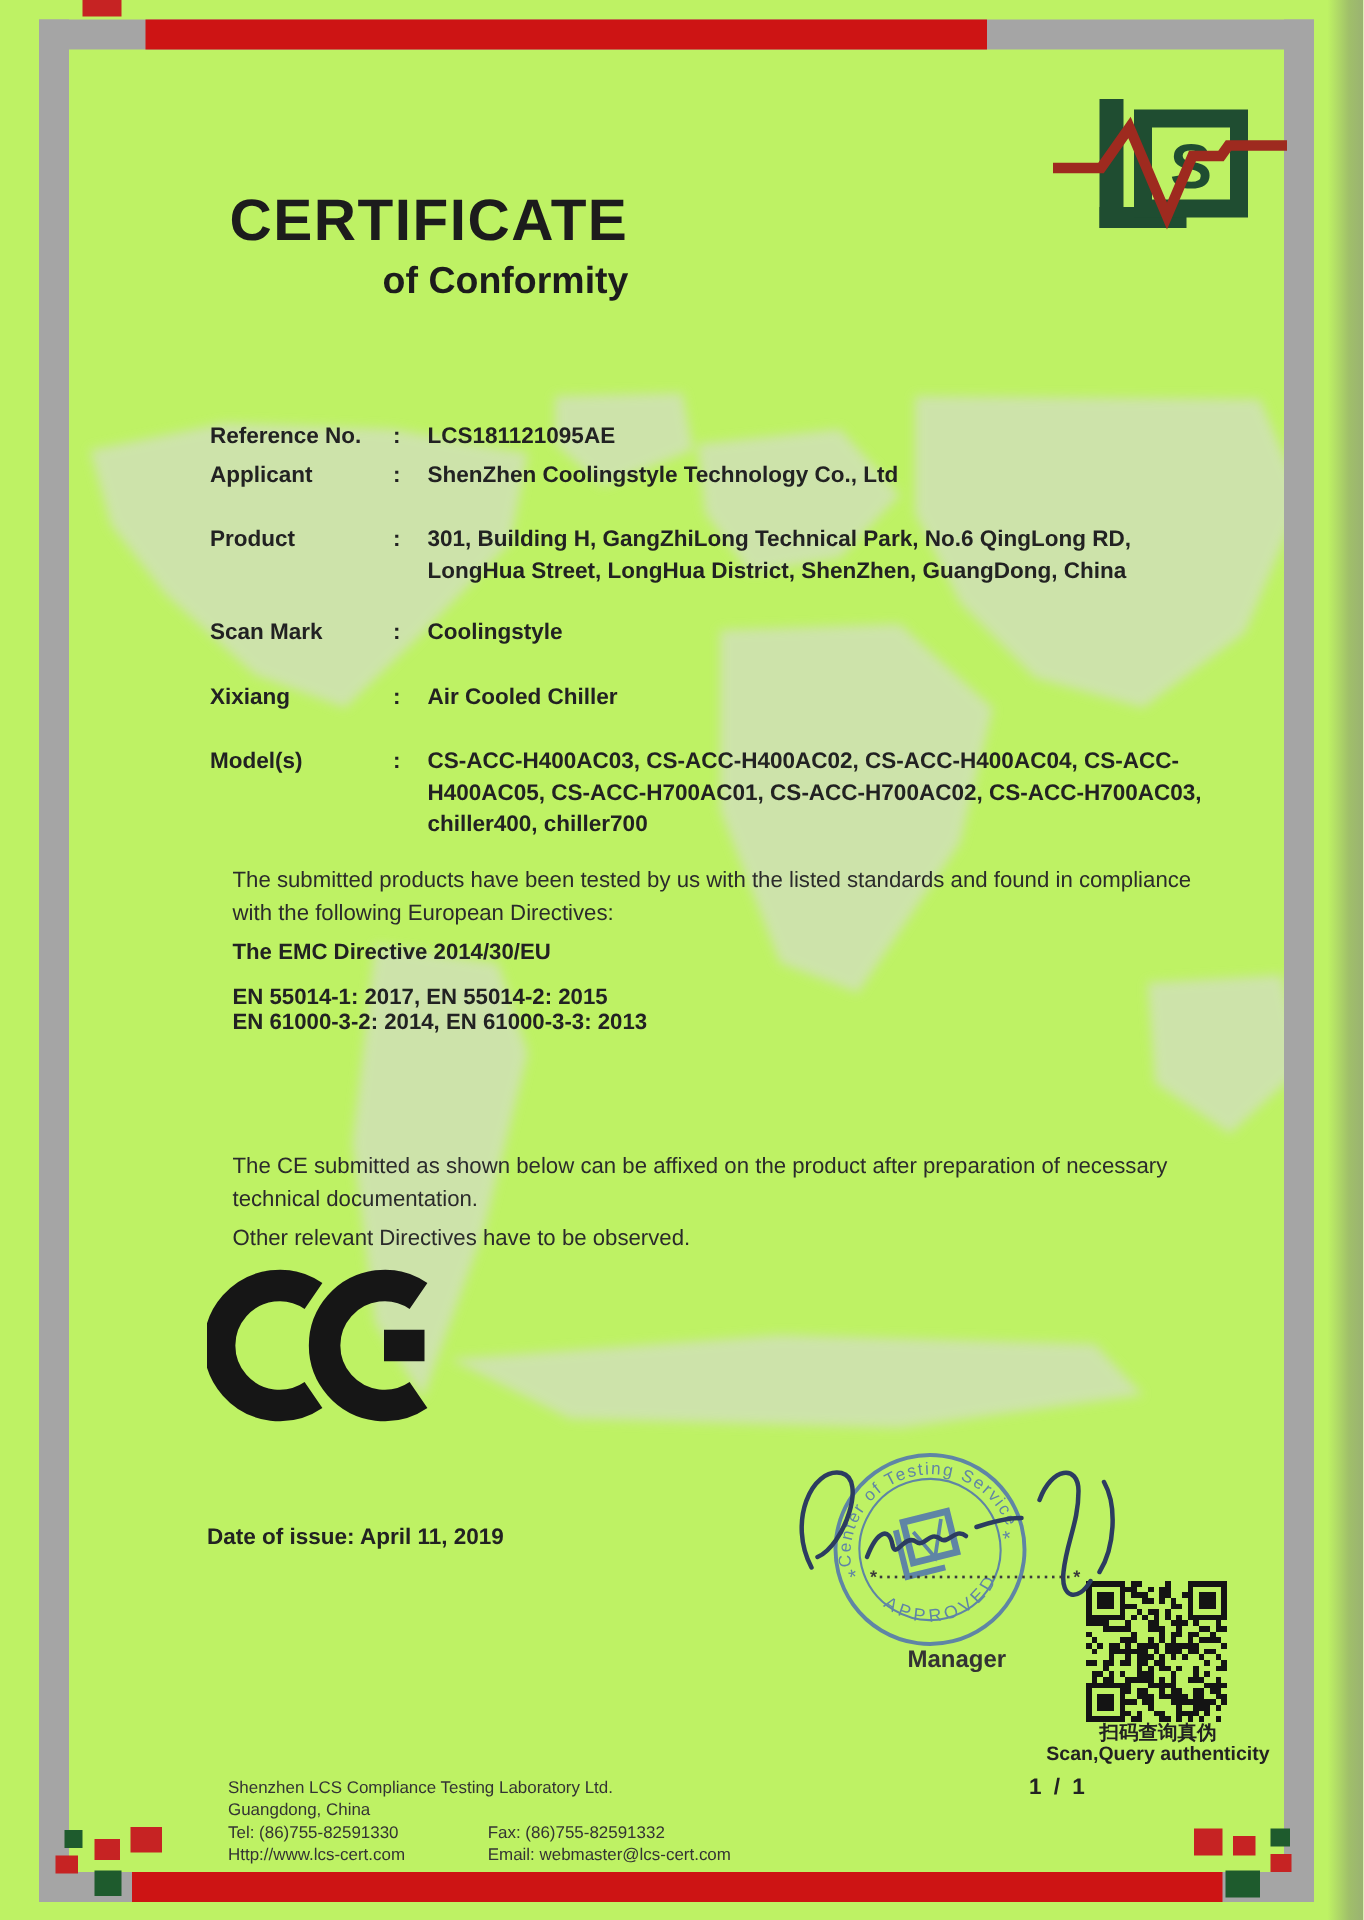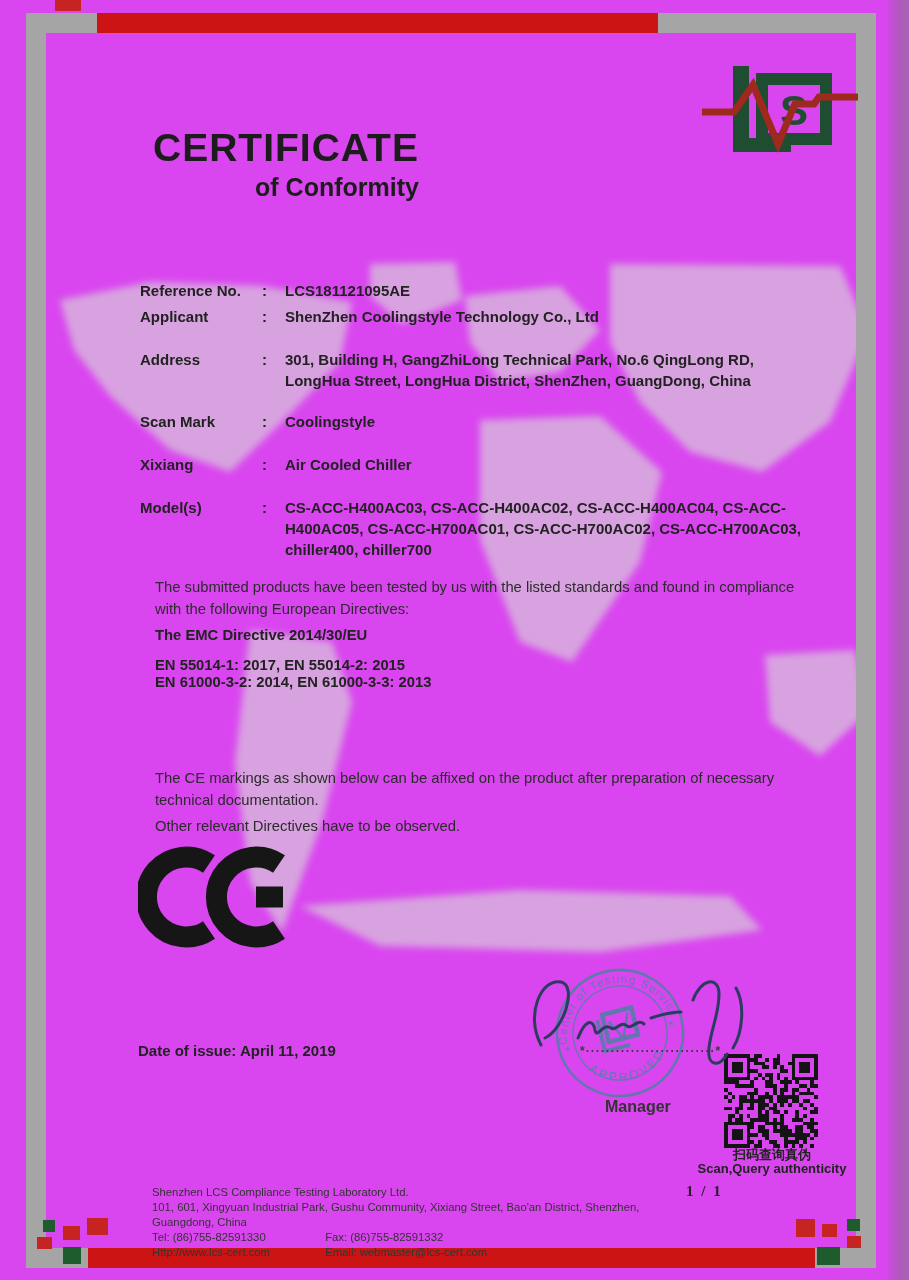--- a/index.html
+++ b/index.html
@@ -1,17 +1,17 @@
 <!DOCTYPE html>
 <html><head>
 <meta charset="utf-8">
 <style>
   html,body{margin:0;padding:0;background:#ffffff;}
   body{font-family:"Liberation Sans","DejaVu Sans",sans-serif;-webkit-font-smoothing:antialiased;}
-  #page{position:relative;width:909px;height:1280px;background:#d946ef;overflow:hidden;color:#262626;}
+  #page{position:relative;width:909px;height:1280px;background:#bef264;overflow:hidden;color:#262626;}
 
   
   .bar{position:absolute;background:#a5a5a5;}
   .bar.red{background:#cd1414;}
   .chip{position:absolute;}
   .chip.red{background:#c62323;}
   .chip.green{background:#1e5b2d;}
 
   
   #scan-shade{position:absolute;right:0;top:0;width:24px;height:100%;
@@ -27,33 +27,33 @@
   #title .t2{font-size:25px;font-weight:700;color:#1c1c1c;margin-top:4px;text-align:right;}
 
   .fieldrow{left:140px;width:690px;display:flex;align-items:flex-start;font-size:15px;font-weight:700;line-height:21px;color:#222;}
   .fieldrow .lab{width:122px;flex:none;}
   .fieldrow .col{width:23px;flex:none;}
   .fieldrow .val{width:535px;flex:none;}
 
   .para{left:140px;width:662px;font-size:14.8px;line-height:21.5px;color:#2b2b2b;margin-left:15px;}
   .para.bold{font-weight:700;color:#222;}
 
-  #date-issue{left:138px;top:1042px;font-size:15px;font-weight:700;color:#222;}
+  #date-issue{left:138px;top:1016px;font-size:15px;font-weight:700;color:#222;}
 
   
   #stamp-svg{left:550px;top:963px;transform:rotate(-14deg);opacity:.92;}
   #signature-svg{left:523px;top:960px;z-index:4;}
   #dotted-line{left:580px;top:1044px;z-index:4;font-size:12px;font-weight:700;letter-spacing:1px;color:#3a3a3a;}
   #manager{left:605px;top:1098px;z-index:4;font-size:16px;font-weight:600;color:#333;}
 
   
   #qr-svg{left:724px;top:1054px;z-index:3;}
   #qr-caption-zh{left:696px;top:1146px;width:152px;text-align:center;font-size:13px;font-weight:700;color:#222;}
   #qr-caption-en{left:676px;top:1161px;width:192px;text-align:center;font-size:13px;font-weight:700;color:#222;}
-  #page-number{left:686px;top:1183px;font-size:15px;font-weight:700;letter-spacing:2px;color:#222;font-family:Liberation Serif, serif;}
+  #page-number{left:686px;top:1183px;font-size:15px;font-weight:700;letter-spacing:2px;color:#222;}
 
   
   #footer{left:152px;top:1140px;width:600px;font-size:11.3px;line-height:15px;color:#333;margin-top:45px;}
   #footer .fcol{display:inline-block;width:170px;}
 
   svg text{font-family:"Liberation Sans","DejaVu Sans",sans-serif;}
 </style>
 </head>
 <body>
 
@@ -115,21 +115,21 @@
     <span class="lab">Reference No.</span>
     <span class="col">:</span>
     <span class="val">LCS181121095AE</span>
   </div>
   <div class="abs fieldrow" style="top:306px;">
     <span class="lab">Applicant</span>
     <span class="col">:</span>
     <span class="val">ShenZhen Coolingstyle Technology Co., Ltd</span>
   </div>
   <div class="abs fieldrow" style="top:349px;">
-    <span class="lab">Address</span>
+    <span class="lab">Product</span>
     <span class="col">:</span>
     <span class="val">301, Building H, GangZhiLong Technical Park, No.6 QingLong RD, LongHua Street, LongHua District, ShenZhen, GuangDong, China</span>
   </div>
   <div class="abs fieldrow" style="top:411px;">
     <span class="lab">Scan Mark</span>
     <span class="col">:</span>
     <span class="val">Coolingstyle</span>
   </div>
   <div class="abs fieldrow" style="top:454px;">
     <span class="lab">Xixiang</span>
@@ -139,21 +139,21 @@
   <div class="abs fieldrow" style="top:497px;">
     <span class="lab">Model(s)</span>
     <span class="col">:</span>
     <span class="val">CS-ACC-H400AC03, CS-ACC-H400AC02, CS-ACC-H400AC04, CS-ACC-H400AC05, CS-ACC-H700AC01, CS-ACC-H700AC02, CS-ACC-H700AC03, chiller400, chiller700</span>
   </div>
 
   <div class="abs para" style="top:577px;">The submitted products have been tested by us with the listed standards and found in compliance with the following European Directives:</div>
   <div class="abs para bold" style="top:625px;">The EMC Directive 2014/30/EU</div>
   <div class="abs para bold" style="top:655px;">EN 55014-1: 2017, EN 55014-2: 2015</div>
   <div class="abs para bold" style="top:672px;">EN 61000-3-2: 2014, EN 61000-3-3: 2013</div>
-  <div class="abs para" style="top:768px;">The CE markings as shown below can be affixed on the product after preparation of necessary technical documentation.</div>
+  <div class="abs para" style="top:768px;">The CE submitted as shown below can be affixed on the product after preparation of necessary technical documentation.</div>
   <div class="abs para" style="top:816px;">Other relevant Directives have to be observed.</div>
 
   <svg class="abs" style="left:138px;top:845px;" width="150" height="105" viewBox="0 0 150 105">
     <g fill="none" stroke="#161616" stroke-width="21">
       <path d="M 71 19 A 40 40 0 1 0 71 85"></path>
       <path d="M 141 19 A 40 40 0 1 0 141 85"></path>
       <path d="M 118 52 H 145"></path>
     </g>
   </svg>
 
@@ -525,21 +525,20 @@
       <rect x="72" y="96" width="4" height="4"></rect>
       <rect x="80" y="96" width="4" height="4"></rect>
       <rect x="92" y="96" width="4" height="4"></rect>
     </svg>
   <div class="abs" id="qr-caption-zh">扫码查询真伪</div>
   <div class="abs" id="qr-caption-en">Scan,Query authenticity</div>
   <div class="abs" id="page-number">1 / 1</div>
 
   <div class="abs" id="footer">
     <div>Shenzhen LCS Compliance Testing Laboratory Ltd.</div>
-    <div>101, 601, Xingyuan Industrial Park, Gushu Community, Xixiang Street, Bao'an District, Shenzhen,</div>
     <div>Guangdong, China</div>
     <div>
       <span class="fcol">Tel: (86)755-82591330</span>
       <span>Fax: (86)755-82591332</span>
     </div>
     <div>
       <span class="fcol">Http://www.lcs-cert.com</span>
       <span>Email: webmaster@lcs-cert.com</span>
     </div>
   </div>

